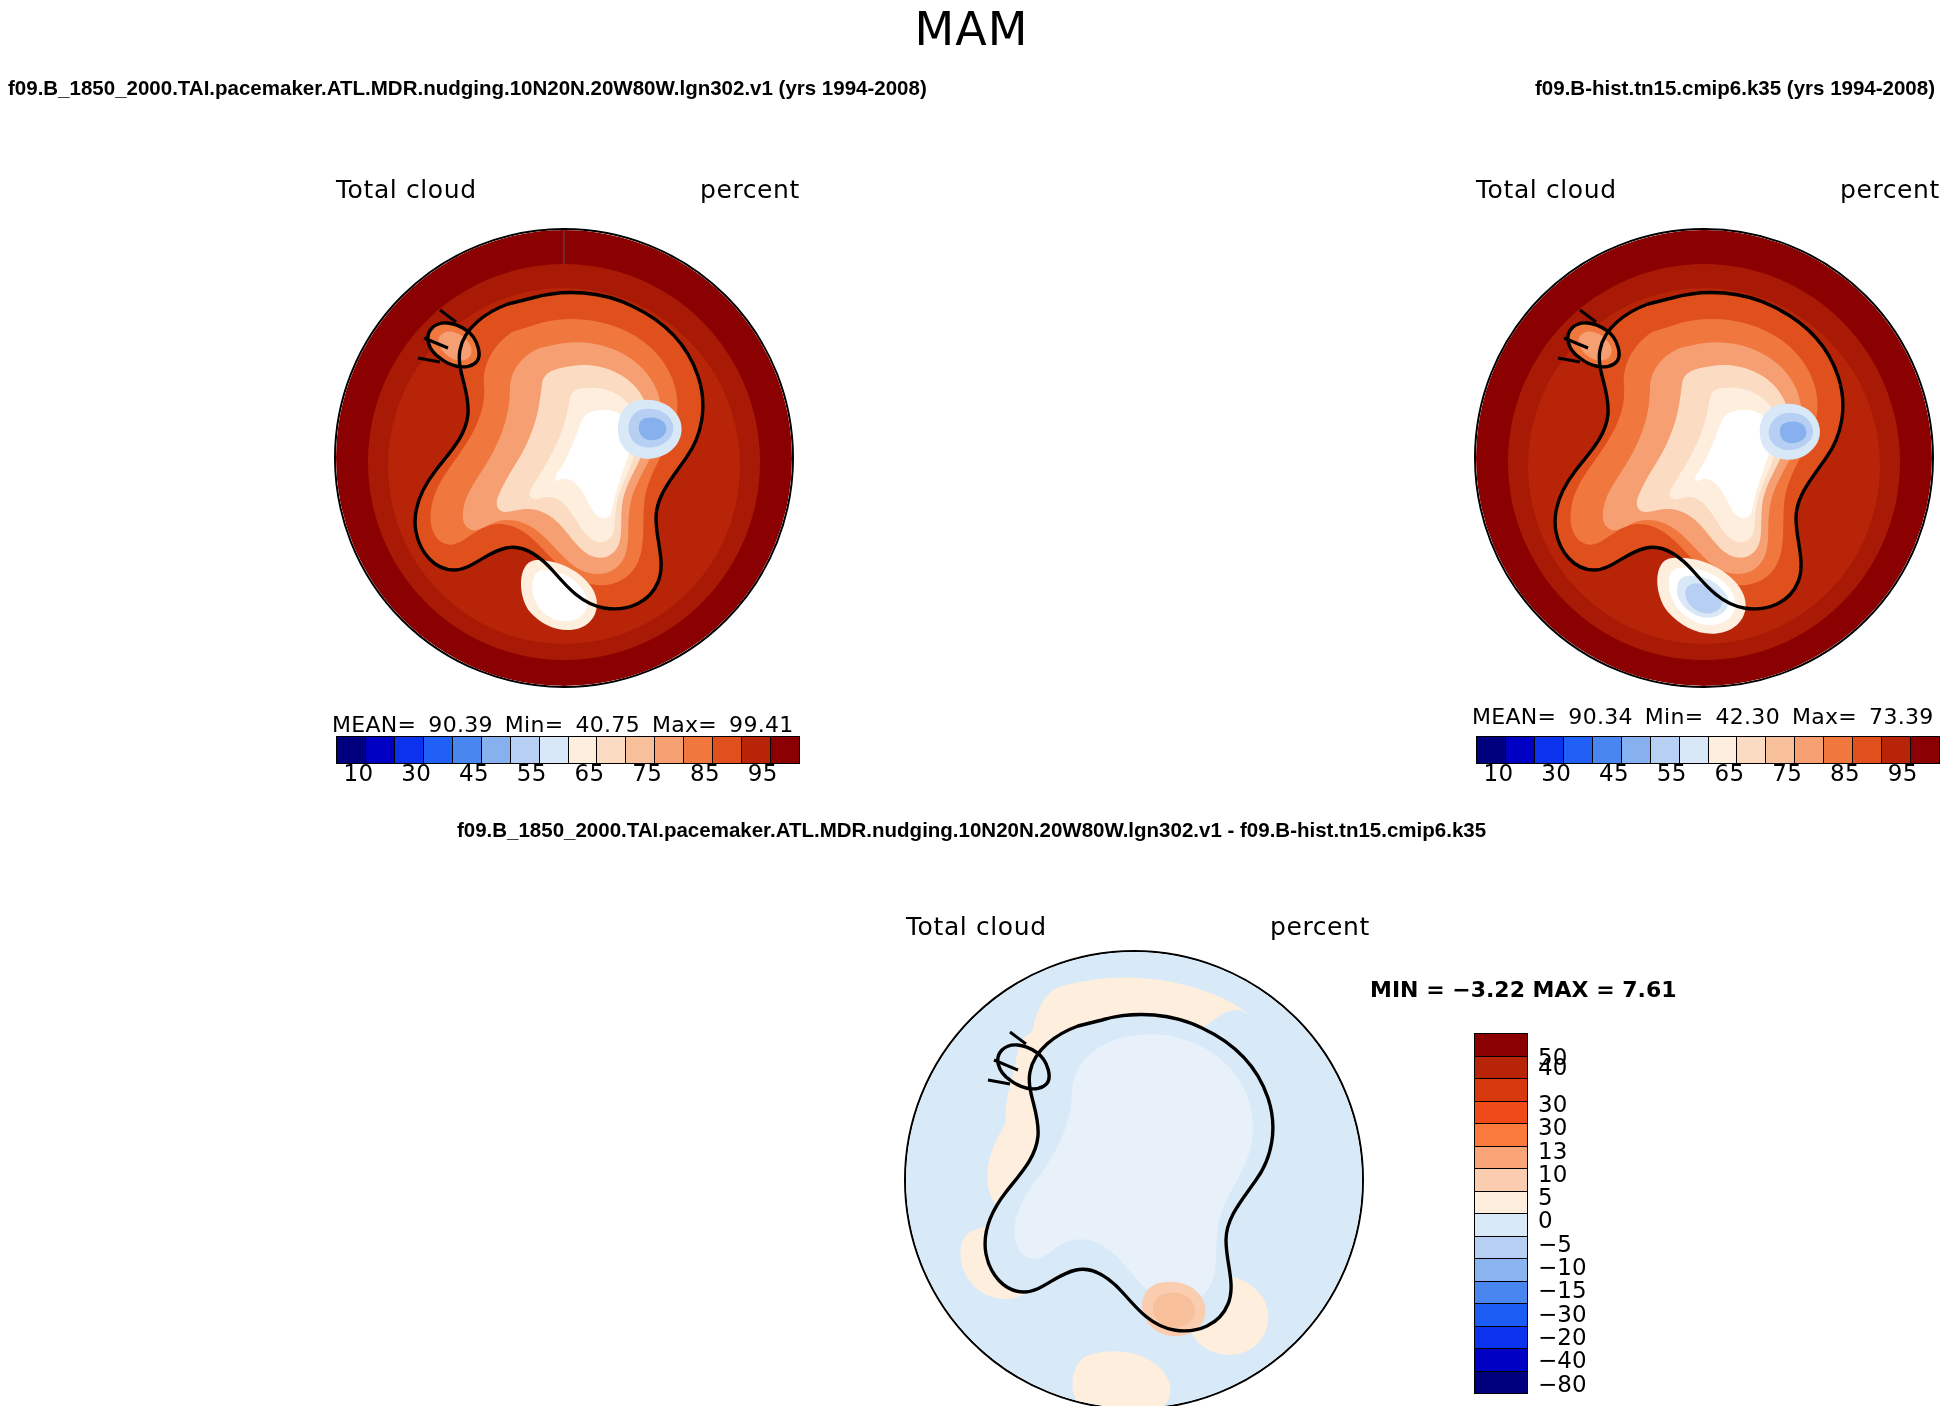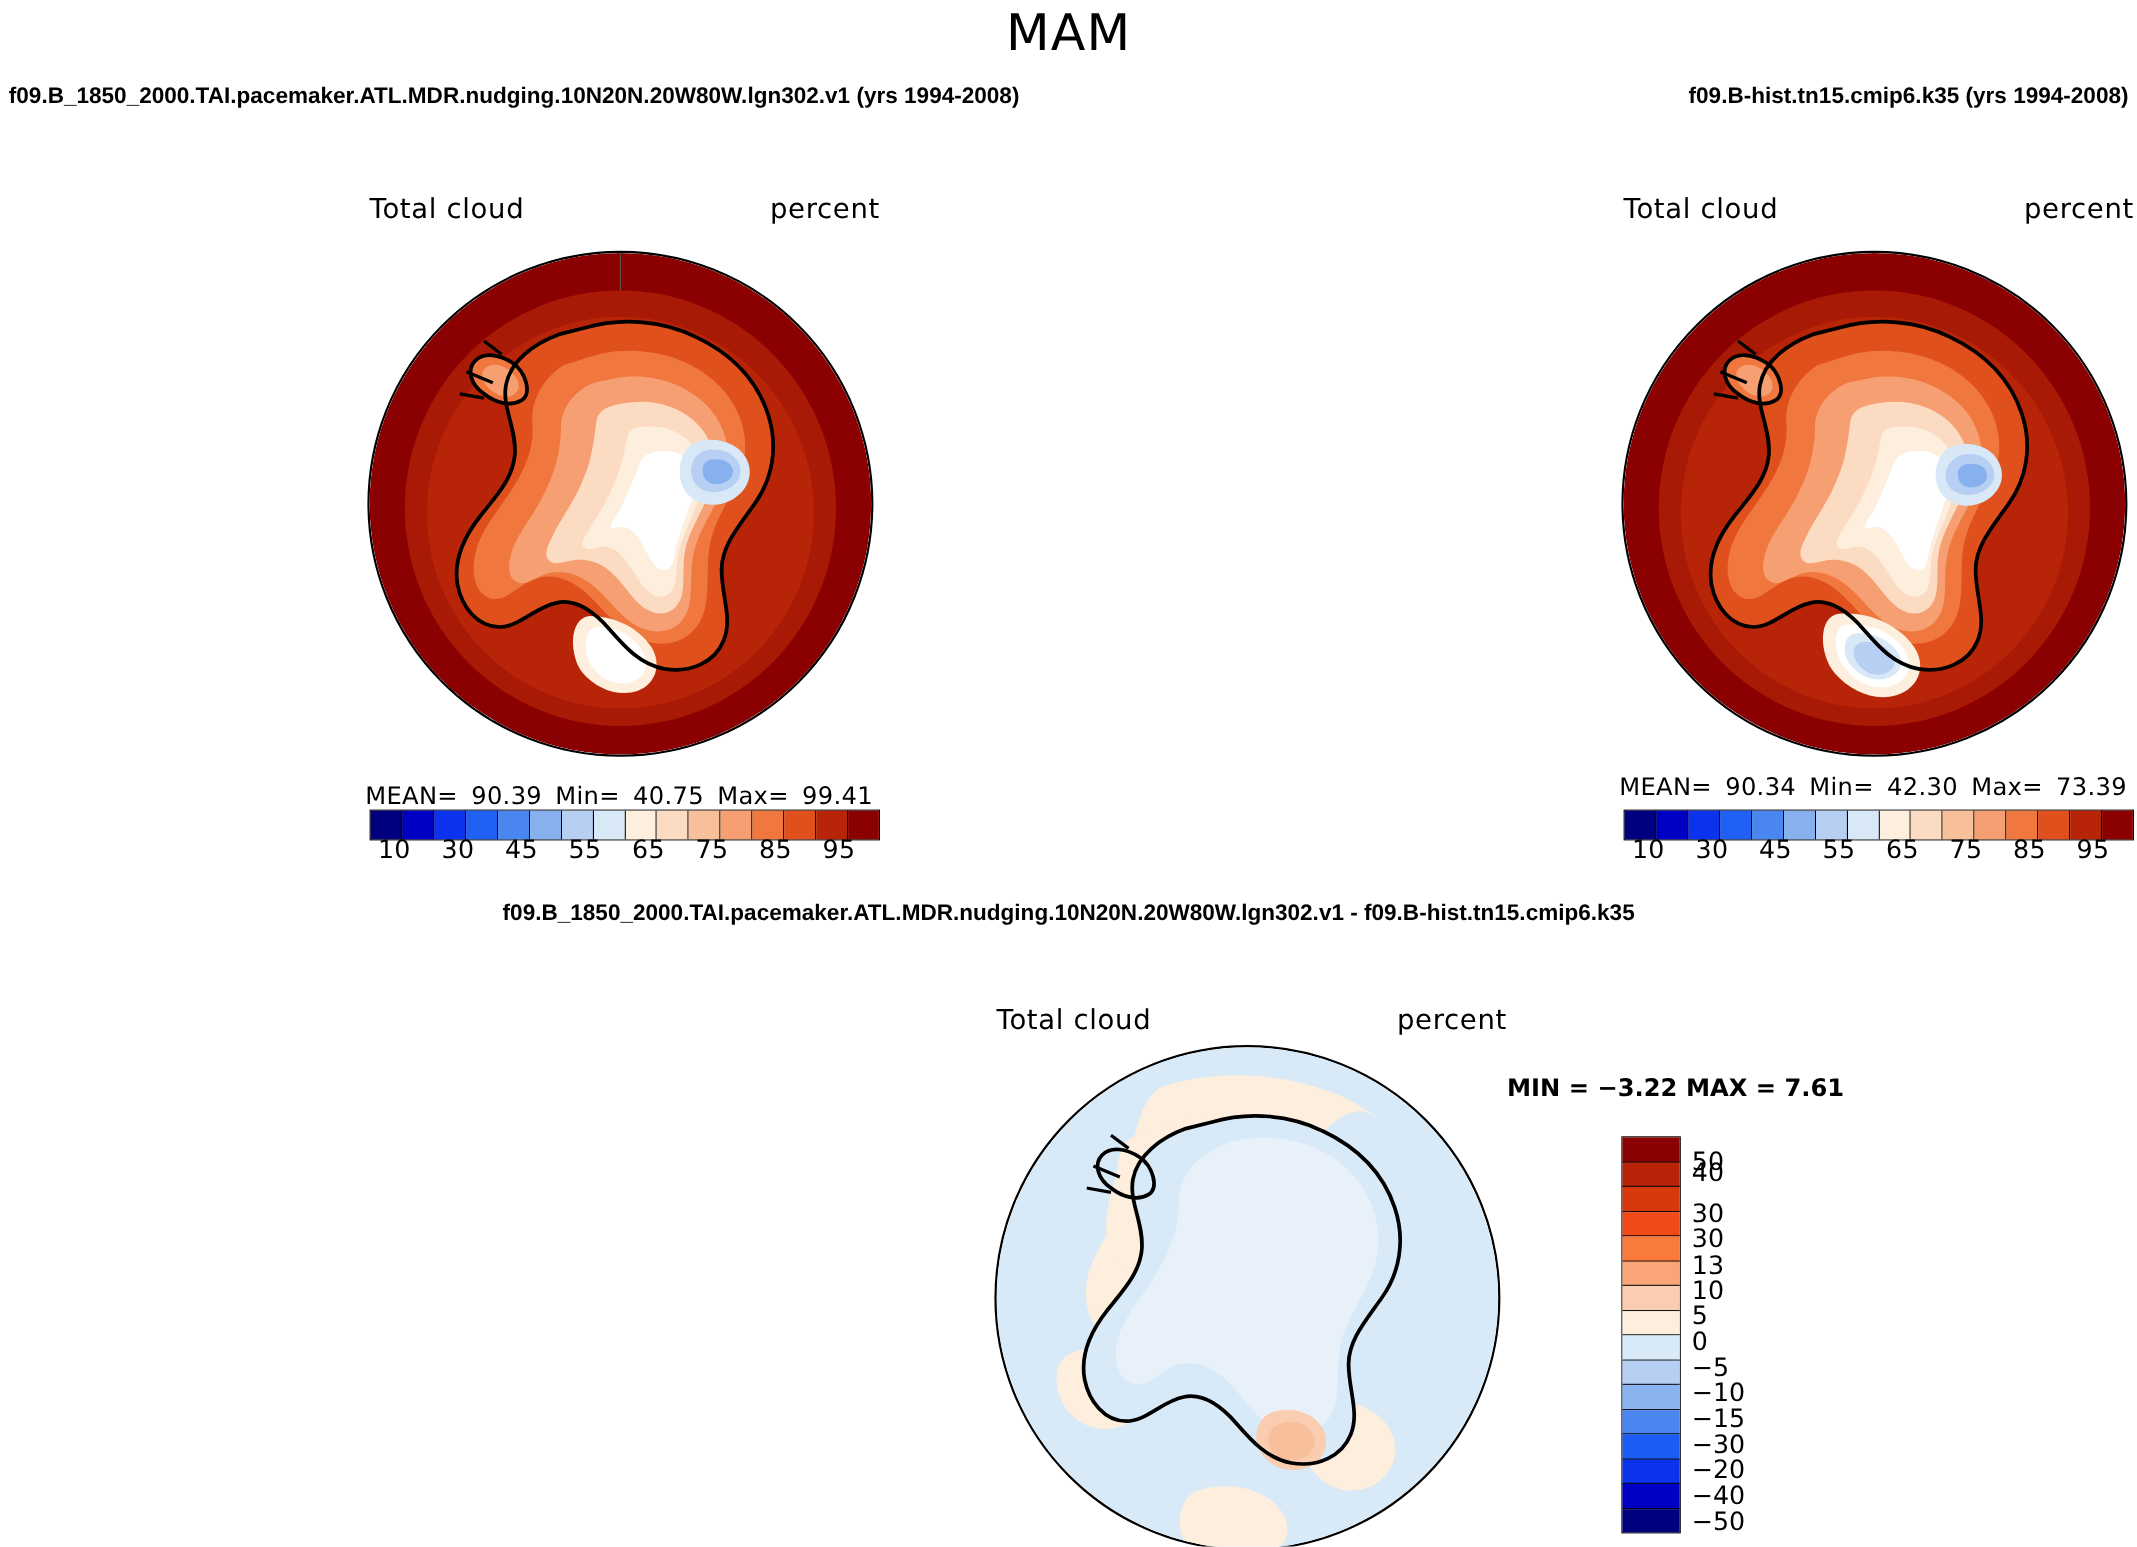--- a/index.html
+++ b/index.html
@@ -500,14 +500,14 @@
     <span style="top: 117.5px;">13</span>
     <span style="top: 140.8px;">10</span>
     <span style="top: 164.1px;">5</span>
     <span style="top: 187.4px;">0</span>
     <span style="top: 210.7px;">−5</span>
     <span style="top: 234px;">−10</span>
     <span style="top: 257.3px;">−15</span>
     <span style="top: 280.6px;">−30</span>
     <span style="top: 303.9px;">−20</span>
     <span style="top: 327.2px;">−40</span>
-    <span style="top: 350.5px;">−50</span>
+    <span style="top: 350.5px;">−80</span>
   </div>
 
 </body></html>

